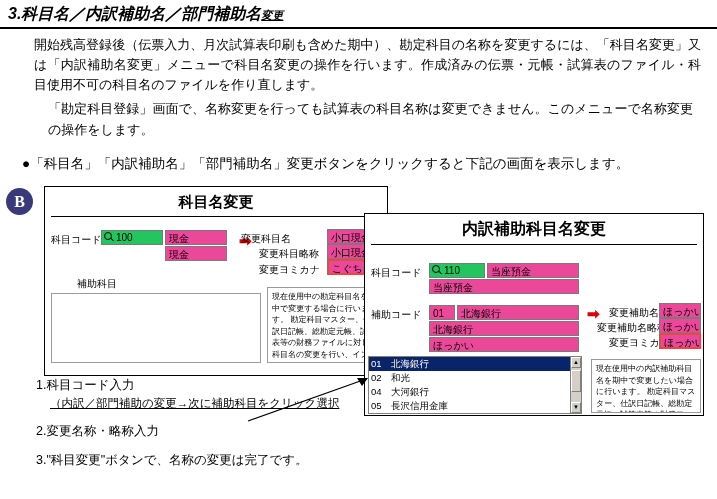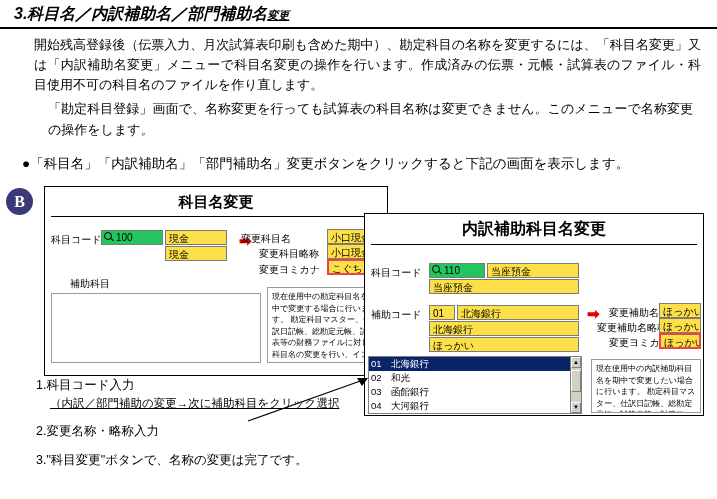--- a/index.html
+++ b/index.html
@@ -14,21 +14,21 @@
     color: #000000;
     overflow: hidden;
     position: relative;
   }
 
   
   .heading {
     font-size: 16px;
     font-weight: bold;
     font-style: italic;
-    padding: 4px 6px 2px 14px;
+    padding: 4px 6px 2px 8px;
     border-bottom: 2px solid #000;
     margin: 0 0 6px 0;
     letter-spacing: 0px;
   }
   .heading .small-sub {
     font-size: 11px;
     font-style: italic;
     font-weight: bold;
     text-decoration: underline;
   }
@@ -95,21 +95,21 @@
     border-bottom: 1px solid #000;
     margin: 4px 6px 0 6px;
   }
 
   .fld-label {
     position: absolute;
     font-size: 10px;
   }
   .tbox {
     position: absolute;
-    background: #fde047;
+    background: #ec4899;
     border: 1px solid #7a7a7a;
     box-sizing: border-box;
     font-size: 10px;
     padding: 1px 3px;
     line-height: 13px;
     white-space: nowrap;
     overflow: hidden;
   }
   .tbox.hl {
     border: 2px solid #ef4444;
@@ -303,21 +303,21 @@
     <div class="titlerule"></div>
 
     <div class="fld-label" style="left:6px; top:46px;">科目コード</div>
     <div class="codebox" style="left:56px; top:43px; width:62px; height:15px;">
       <span class="mag"></span>
       <span>100</span>
     </div>
     <div class="tbox" style="left:120px; top:43px; width:62px; height:15px;">現金</div>
     <div class="tbox" style="left:120px; top:59px; width:62px; height:15px;">現金</div>
 
-    <div class="fld-label" style="left:25px; top:90px;">補助科目</div>
+    <div class="fld-label" style="left:32px; top:90px;">補助科目</div>
     <div class="sub-panel" style="left:6px; top:106px; width:210px; height:70px;"></div>
 
     <div class="arrow-red" style="left:194px; top:46px;">➡</div>
 
     <div class="fld-label" style="left:196px; top:45px;">変更科目名</div>
     <div class="tbox" style="left:282px; top:42px; width:58px; height:15px;">小口現金</div>
 
     <div class="fld-label" style="left:214px; top:60px;">変更科目略称</div>
     <div class="tbox" style="left:282px; top:57px; width:58px; height:15px;">小口現金</div>
 
@@ -361,24 +361,20 @@
 勘定科目マスター、仕訳日記帳、総勘定元帳、試算表等の財務ファイルに対して科目名の変更を行い、インデックスを再作成します。</div>
 
     <div class="listbox" style="left:3px; top:142px; width:214px; height:58px;">
       <div class="listrow sel">
         <span class="lcode">01</span>
         <span>北海銀行</span>
       </div>
       <div class="listrow">
         <span class="lcode">02</span>
         <span>和光</span>
-      </div>
-      <div class="listrow">
-        <span class="lcode">03</span>
-        <span>函館銀行</span>
       </div>
       <div class="listrow">
         <span class="lcode">04</span>
         <span>大河銀行</span>
       </div>
       <div class="listrow">
         <span class="lcode">05</span>
         <span>長沢信用金庫</span>
       </div>
       <div class="scrollbar">

